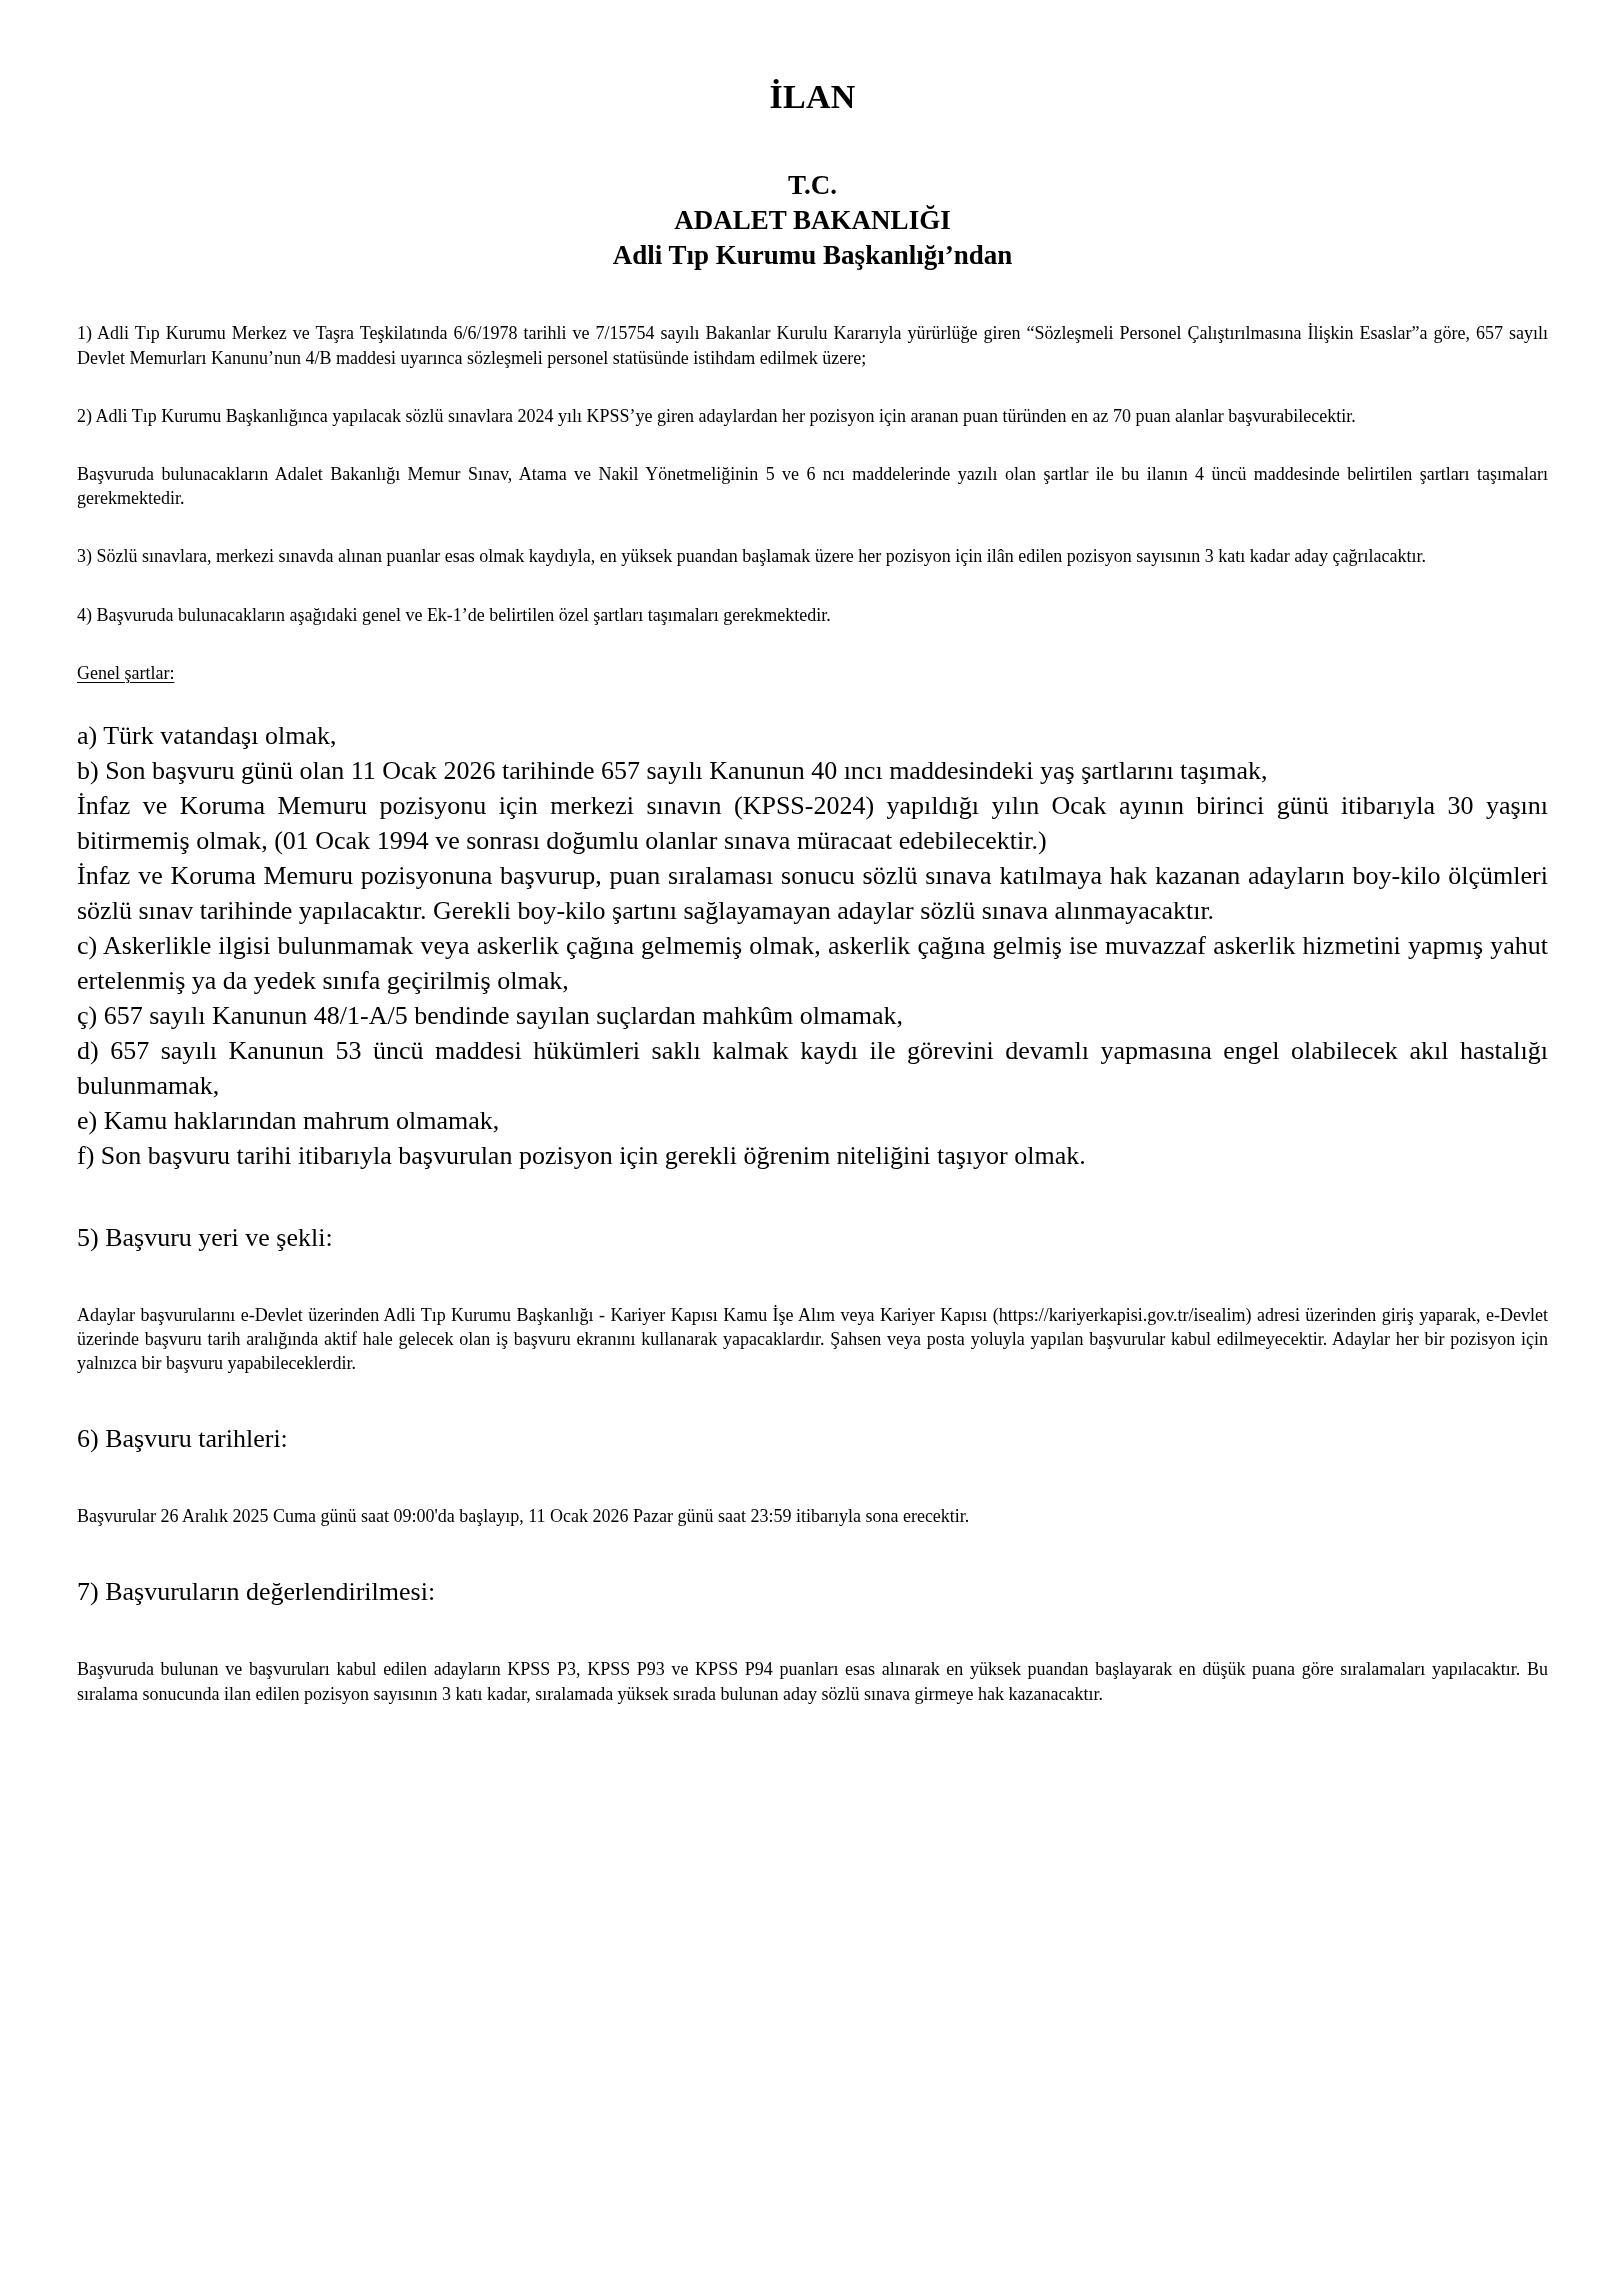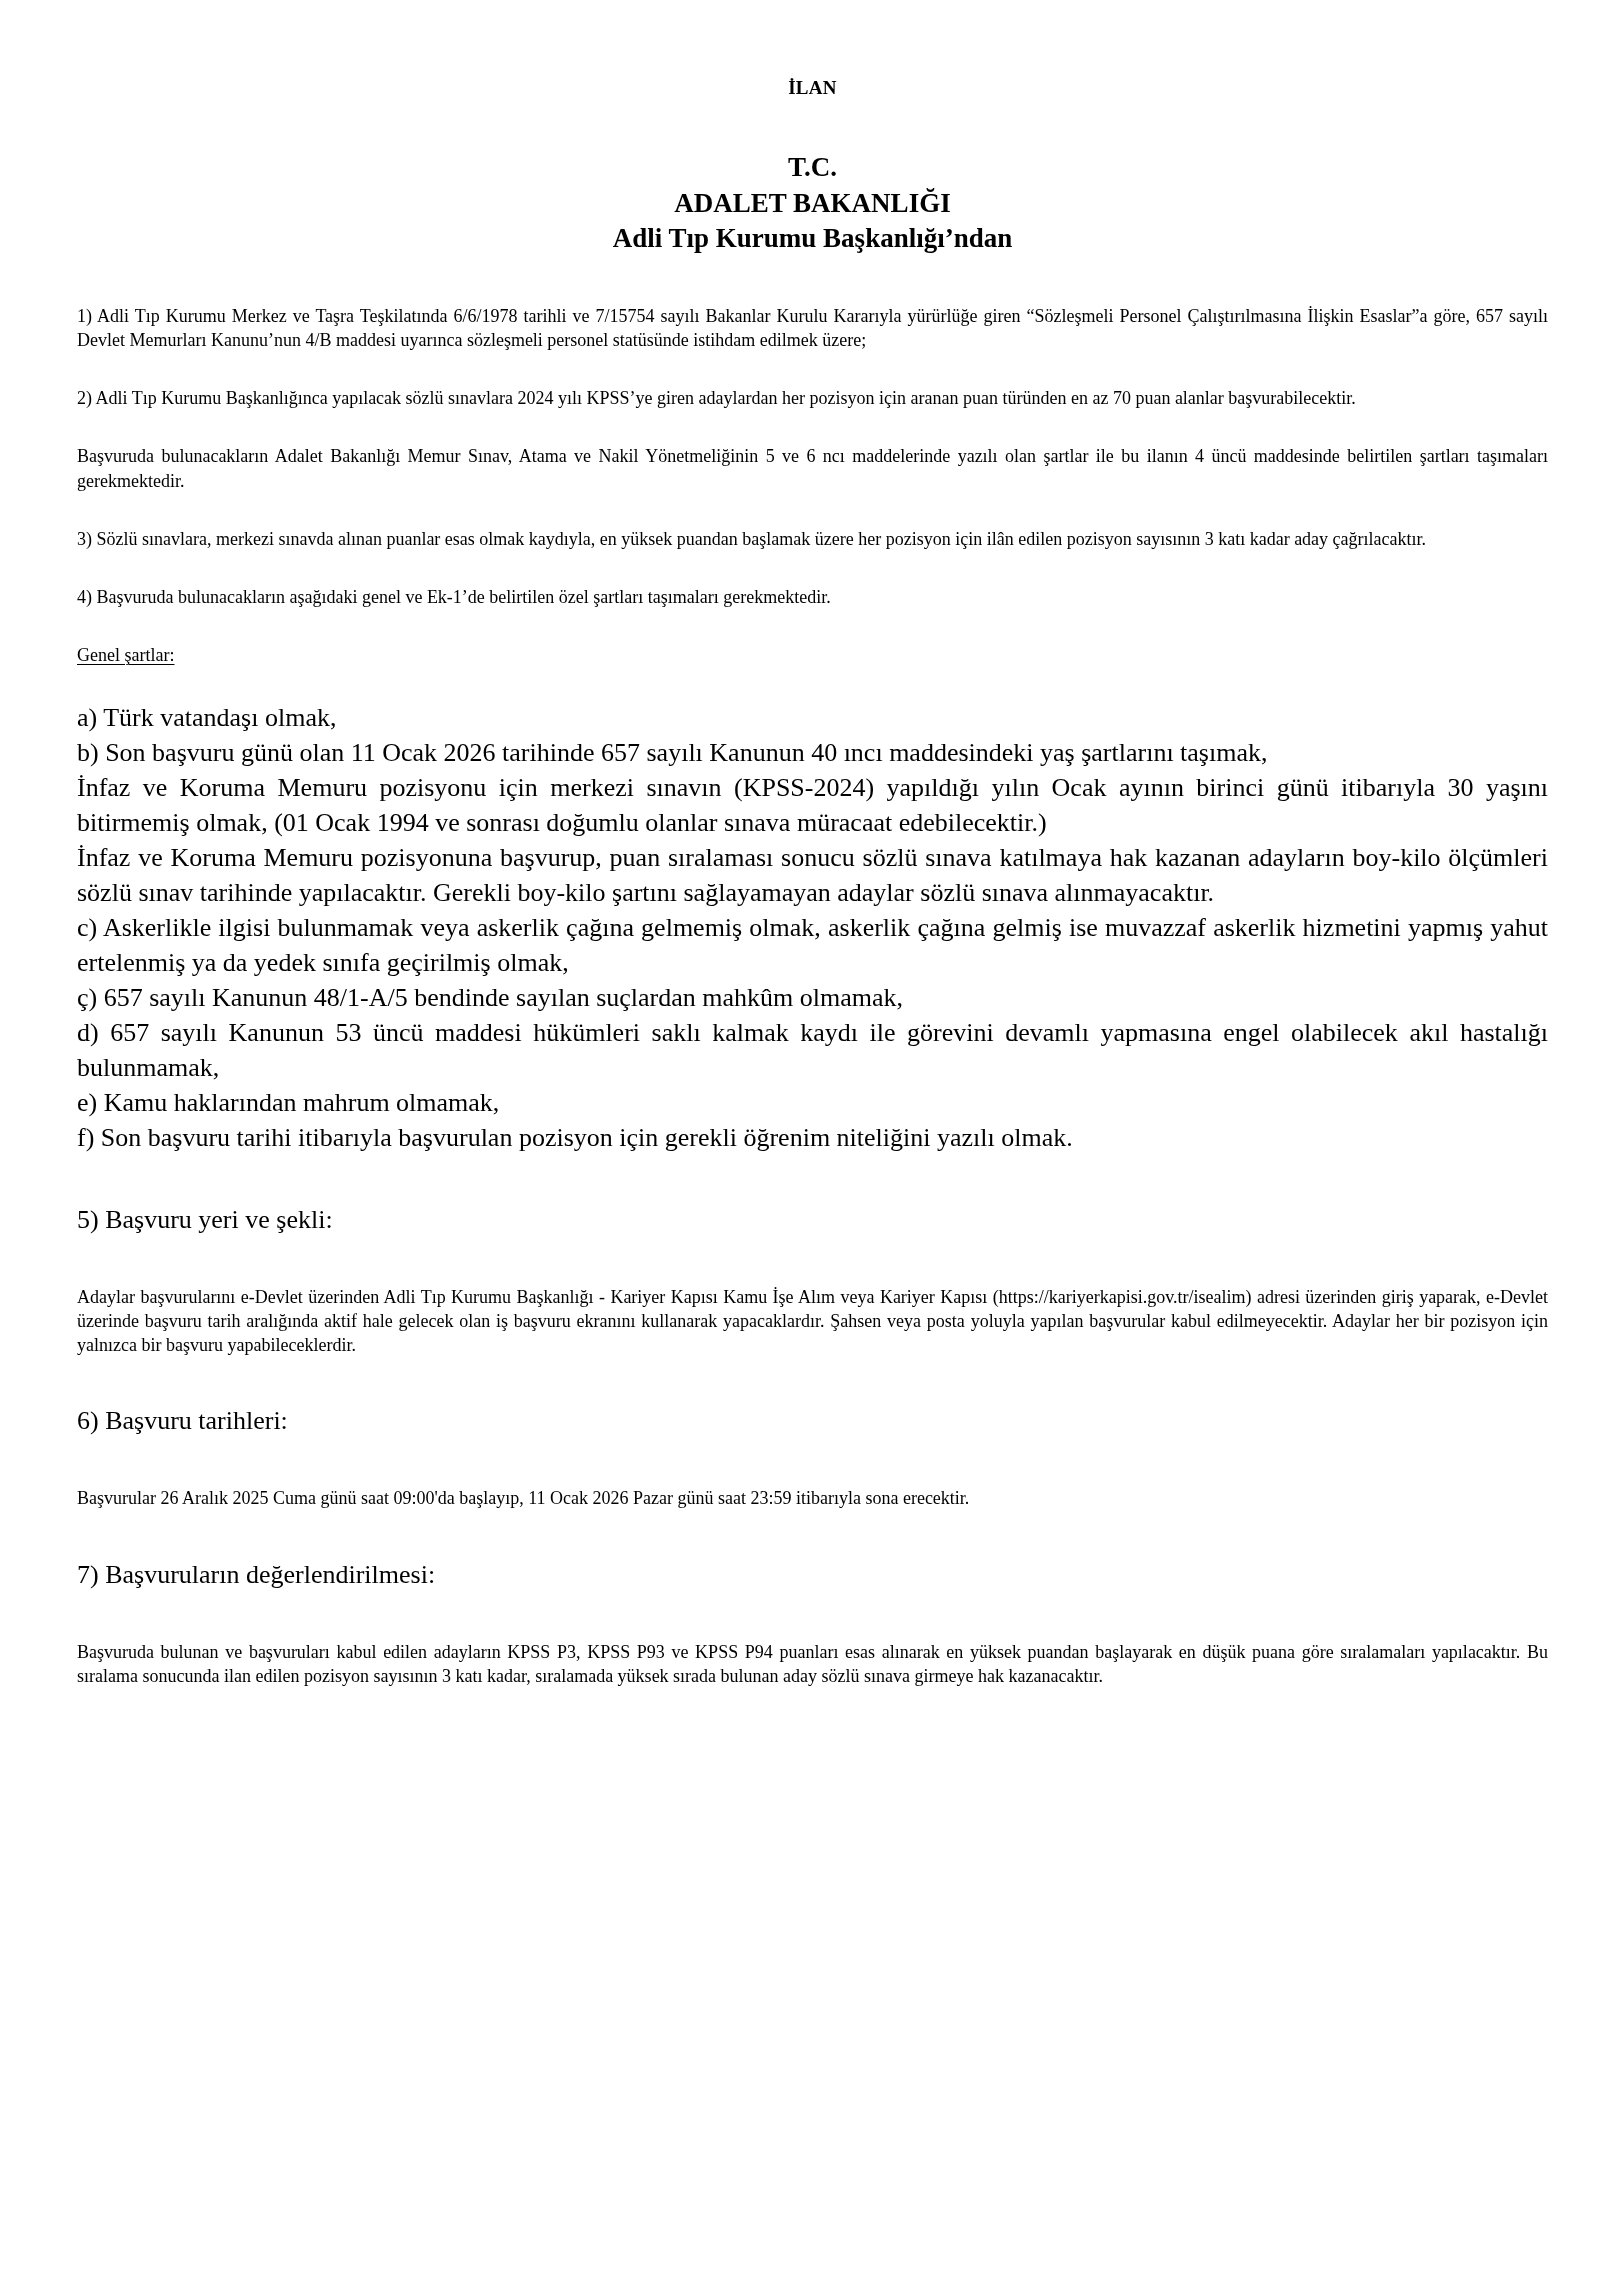--- a/index.html
+++ b/index.html
@@ -21,21 +21,21 @@
     padding: 77px 76px 0 77px;
     overflow: hidden;
   }
   .content {
     width: 1471px;
   }
 
   
   .doc-title {
     text-align: center;
-    font-size: 19px;
+    font-size: 34px;
     line-height: 1.18;
     margin: 0 0 0 0;
     letter-spacing: 0.3px;
   }
   .org-block {
     text-align: center;
     font-size: 27px;
     line-height: 1.30;
     margin: 51px 0 0 0;
   }
@@ -131,21 +131,21 @@
 
     <ul class="cond-list">
       <li class="flush">a) Türk vatandaşı olmak,</li>
       <li class="flush">b) Son başvuru günü olan 11 Ocak 2026 tarihinde 657 sayılı Kanunun 40 ıncı maddesindeki yaş şartlarını taşımak,</li>
       <li>İnfaz ve Koruma Memuru pozisyonu için merkezi sınavın (KPSS-2024) yapıldığı yılın Ocak ayının birinci günü itibarıyla 30 yaşını bitirmemiş olmak, (01 Ocak 1994 ve sonrası doğumlu olanlar sınava müracaat edebilecektir.)</li>
       <li>İnfaz ve Koruma Memuru pozisyonuna başvurup, puan sıralaması sonucu sözlü sınava katılmaya hak kazanan adayların boy-kilo ölçümleri sözlü sınav tarihinde yapılacaktır. Gerekli boy-kilo şartını sağlayamayan adaylar sözlü sınava alınmayacaktır.</li>
       <li>c) Askerlikle ilgisi bulunmamak veya askerlik çağına gelmemiş olmak, askerlik çağına gelmiş ise muvazzaf askerlik hizmetini yapmış yahut ertelenmiş ya da yedek sınıfa geçirilmiş olmak,</li>
       <li class="flush">ç) 657 sayılı Kanunun 48/1-A/5 bendinde sayılan suçlardan mahkûm olmamak,</li>
       <li>d) 657 sayılı Kanunun 53 üncü maddesi hükümleri saklı kalmak kaydı ile görevini devamlı yapmasına engel olabilecek akıl hastalığı bulunmamak,</li>
       <li class="flush">e) Kamu haklarından mahrum olmamak,</li>
-      <li class="flush">f) Son başvuru tarihi itibarıyla başvurulan pozisyon için gerekli öğrenim niteliğini yazılı olmak.</li>
+      <li class="flush">f) Son başvuru tarihi itibarıyla başvurulan pozisyon için gerekli öğrenim niteliğini taşıyor olmak.</li>
     </ul>
 
     <p class="section-label gap-lg">5) Başvuru yeri ve şekli:</p>
 
     <p class="para loose">Adaylar başvurularını e-Devlet üzerinden Adli Tıp Kurumu Başkanlığı - Kariyer Kapısı Kamu İşe Alım veya Kariyer Kapısı (https://kariyerkapisi.gov.tr/isealim) adresi üzerinden giriş yaparak, e-Devlet üzerinde başvuru tarih aralığında aktif hale gelecek olan iş başvuru ekranını kullanarak yapacaklardır. Şahsen veya posta yoluyla yapılan başvurular kabul edilmeyecektir. Adaylar her bir pozisyon için yalnızca bir başvuru yapabileceklerdir.</p>
 
     <p class="section-label gap-lg">6) Başvuru tarihleri:</p>
 
     <p class="para loose">Başvurular 26 Aralık 2025 Cuma günü saat 09:00'da başlayıp, 11 Ocak 2026 Pazar günü saat 23:59 itibarıyla sona erecektir.</p>
 

